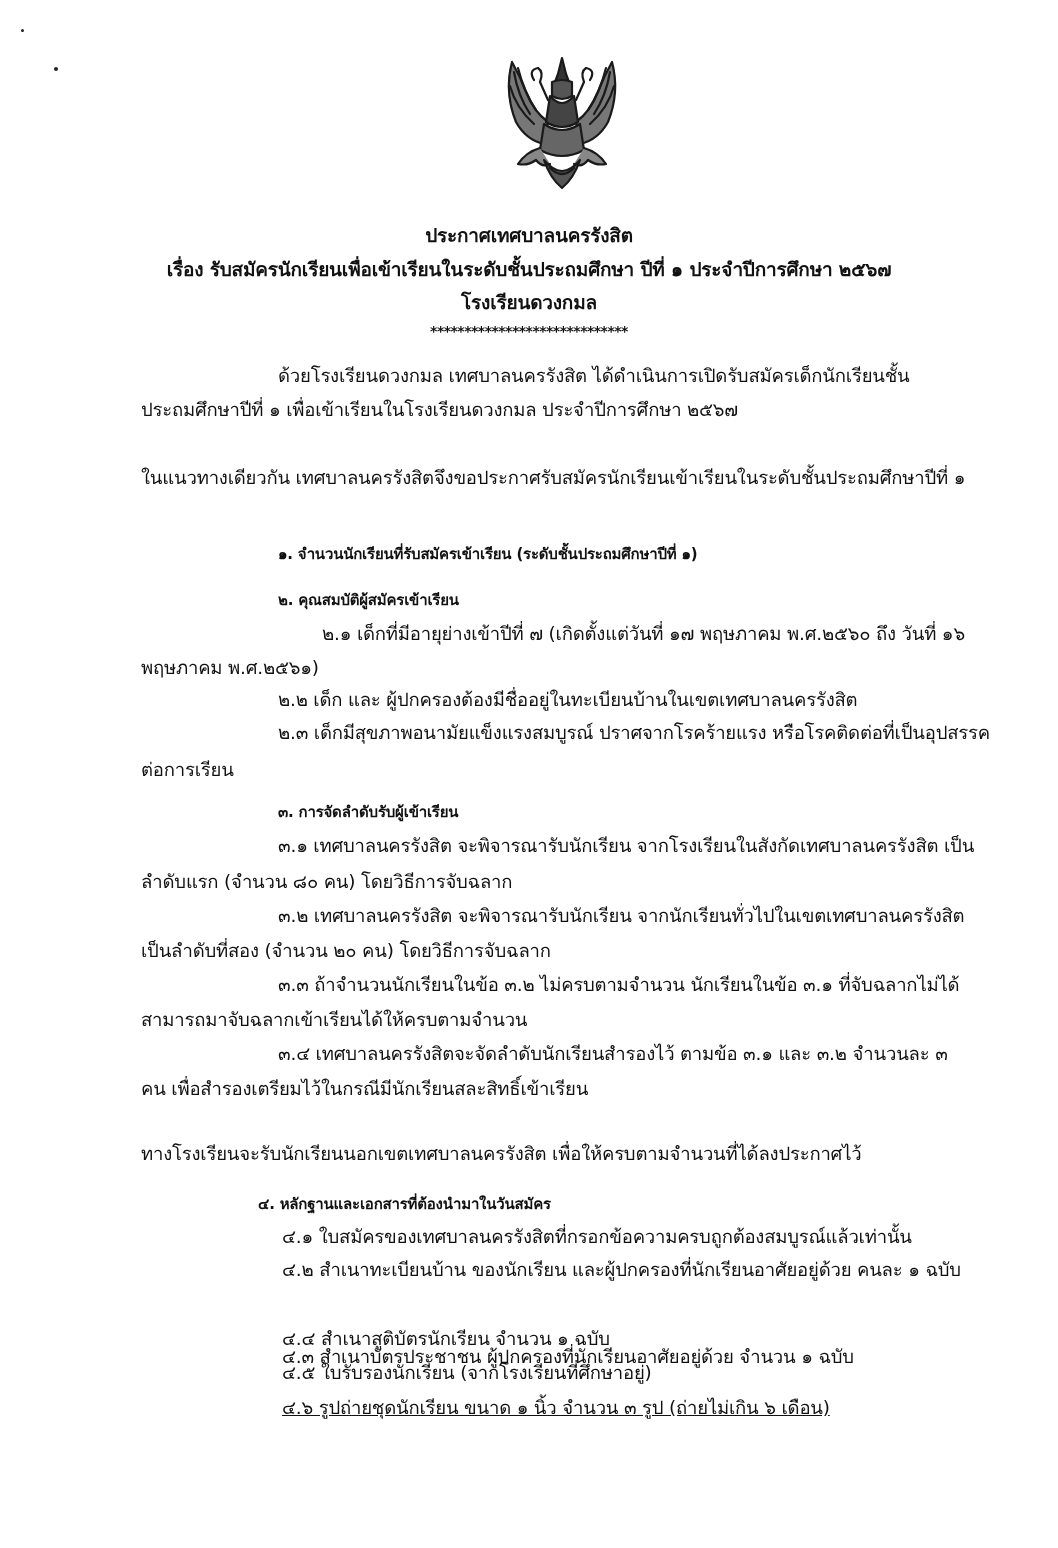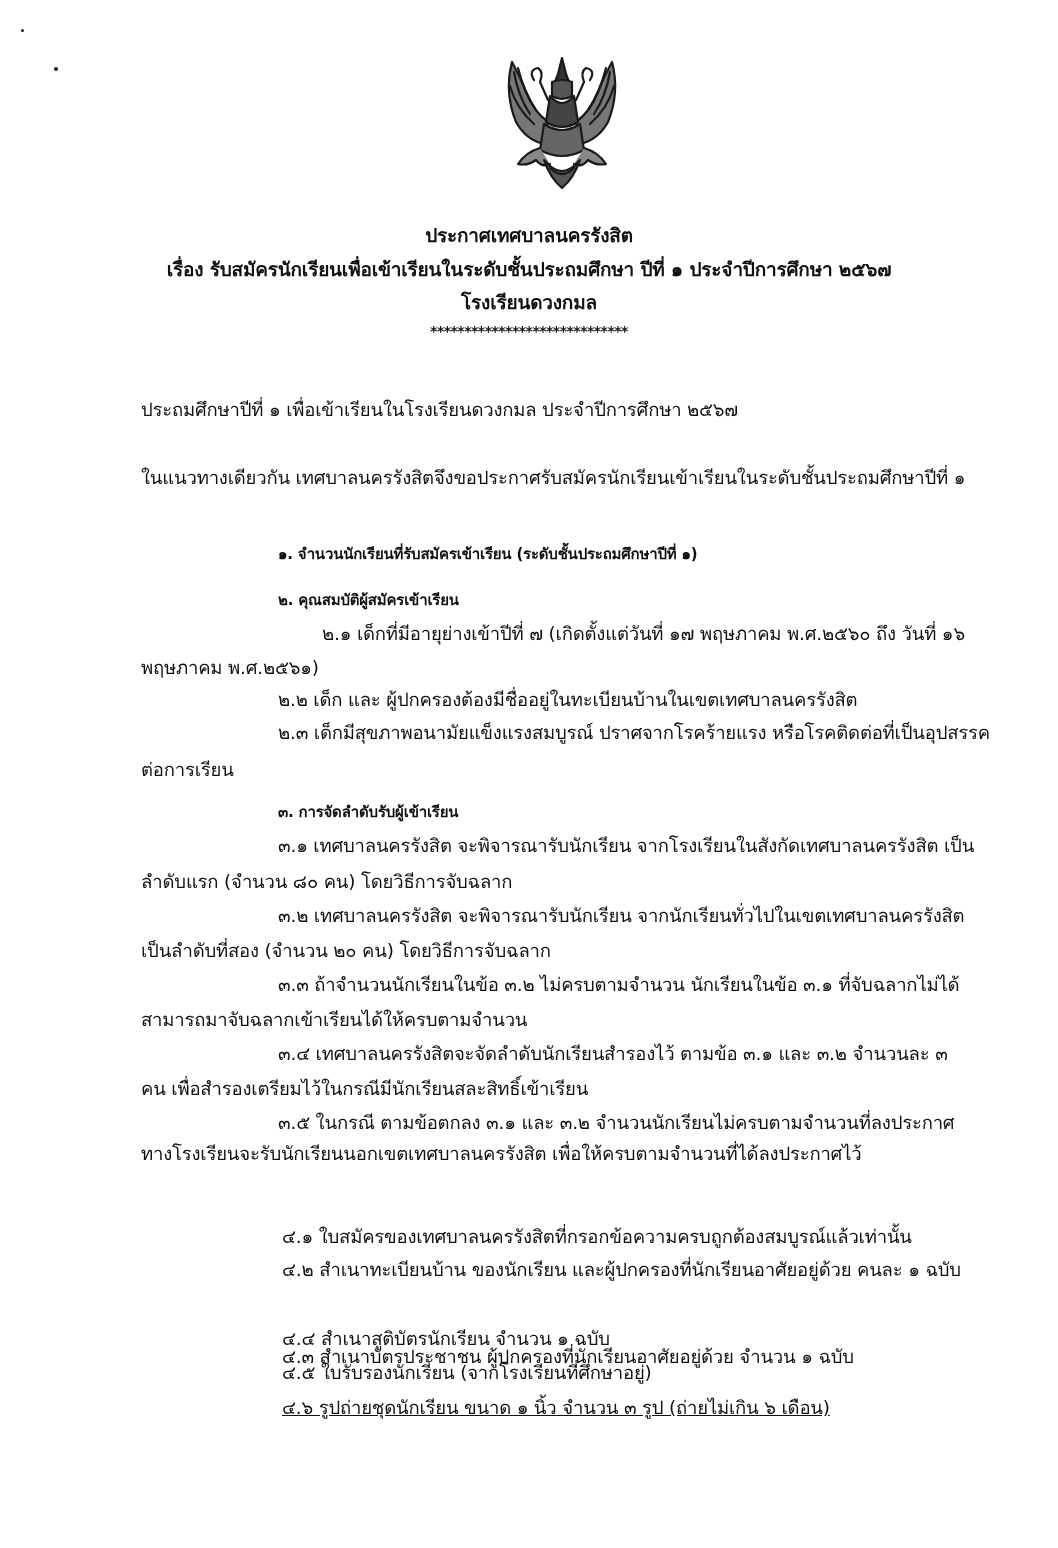--- a/index.html
+++ b/index.html
@@ -83,20 +83,21 @@
       <path d="M44 108 Q62 130 80 108 Q74 126 62 136 Q50 126 44 108 Z" fill="#555"></path>
       <path d="M50 116 Q62 128 74 116"></path>
     </g>
   </svg>
 
   <div class="line center bold title-main" style="top:222px;">ประกาศเทศบาลนครรังสิต</div>
   <div class="line center bold title-sub" style="top:256px;">เรื่อง  รับสมัครนักเรียนเพื่อเข้าเรียนในระดับชั้นประถมศึกษา ปีที่ ๑ ประจำปีการศึกษา  ๒๕๖๗</div>
   <div class="line center bold title-sub" style="top:289px;">โรงเรียนดวงกมล</div>
   <div class="line center bold stars" style="top:318px;">*****************************</div>
 
+  <div class="line body-text" style="left:278px;top:363px;">ด้วยโรงเรียนดวงกมล  เทศบาลนครรังสิต  ได้ดำเนินการเปิดรับสมัครเด็กนักเรียนชั้น</div>
   <div class="line body-text" style="left:141px;top:397px;">ประถมศึกษาปีที่ ๑  เพื่อเข้าเรียนในโรงเรียนดวงกมล ประจำปีการศึกษา ๒๕๖๗</div>
   <div class="line body-text" style="left:141px;top:465px;">ในแนวทางเดียวกัน เทศบาลนครรังสิตจึงขอประกาศรับสมัครนักเรียนเข้าเรียนในระดับชั้นประถมศึกษาปีที่ ๑</div>
 
   <div class="line head" style="left:278px;top:541px;">๑. จำนวนนักเรียนที่รับสมัครเข้าเรียน (ระดับชั้นประถมศึกษาปีที่ ๑)</div>
 
   <div class="line head" style="left:278px;top:587px;">๒. คุณสมบัติผู้สมัครเข้าเรียน</div>
   <div class="line body-text" style="left:278px;top:621px;margin-left:44px;">๒.๑ เด็กที่มีอายุย่างเข้าปีที่ ๗ (เกิดตั้งแต่วันที่ ๑๗ พฤษภาคม พ.ศ.๒๕๖๐ ถึง วันที่ ๑๖</div>
   <div class="line body-text" style="left:141px;top:655px;">พฤษภาคม พ.ศ.๒๕๖๑)</div>
   <div class="line body-text" style="left:278px;top:687px;">๒.๒ เด็ก และ ผู้ปกครองต้องมีชื่ออยู่ในทะเบียนบ้านในเขตเทศบาลนครรังสิต</div>
   <div class="line body-text" style="left:278px;top:720px;">๒.๓ เด็กมีสุขภาพอนามัยแข็งแรงสมบูรณ์ ปราศจากโรคร้ายแรง หรือโรคติดต่อที่เป็นอุปสรรค</div>
@@ -104,23 +105,23 @@
 
   <div class="line head" style="left:278px;top:799px;">๓.  การจัดลำดับรับผู้เข้าเรียน</div>
   <div class="line body-text" style="left:278px;top:833px;">๓.๑ เทศบาลนครรังสิต จะพิจารณารับนักเรียน จากโรงเรียนในสังกัดเทศบาลนครรังสิต เป็น</div>
   <div class="line body-text" style="left:141px;top:869px;">ลำดับแรก (จำนวน ๘๐ คน) โดยวิธีการจับฉลาก</div>
   <div class="line body-text" style="left:278px;top:903px;">๓.๒ เทศบาลนครรังสิต จะพิจารณารับนักเรียน จากนักเรียนทั่วไปในเขตเทศบาลนครรังสิต</div>
   <div class="line body-text" style="left:141px;top:938px;">เป็นลำดับที่สอง (จำนวน ๒๐ คน) โดยวิธีการจับฉลาก</div>
   <div class="line body-text" style="left:278px;top:972px;">๓.๓ ถ้าจำนวนนักเรียนในข้อ ๓.๒ ไม่ครบตามจำนวน นักเรียนในข้อ ๓.๑ ที่จับฉลากไม่ได้</div>
   <div class="line body-text" style="left:141px;top:1007px;">สามารถมาจับฉลากเข้าเรียนได้ให้ครบตามจำนวน</div>
   <div class="line body-text" style="left:278px;top:1041px;">๓.๔ เทศบาลนครรังสิตจะจัดลำดับนักเรียนสำรองไว้  ตามข้อ ๓.๑ และ ๓.๒  จำนวนละ ๓</div>
   <div class="line body-text" style="left:141px;top:1076px;">คน เพื่อสำรองเตรียมไว้ในกรณีมีนักเรียนสละสิทธิ์เข้าเรียน</div>
-  <div class="line body-text" style="left:278px;top:1110px;">๓.๕ ในกรณี ตามข้อตกลง ๓.๑ และ ๓.๒ จำนวนนักเรียนไม่ครบตามจำนวนที่ลงประกาศ</div>
   <div class="line body-text" style="left:141px;top:1141px;">ทางโรงเรียนจะรับนักเรียนนอกเขตเทศบาลนครรังสิต เพื่อให้ครบตามจำนวนที่ได้ลงประกาศไว้</div>
 
+  <div class="line head" style="left:258px;top:1191px;">๔. หลักฐานและเอกสารที่ต้องนำมาในวันสมัคร</div>
   <div class="line body-text" style="left:282px;top:1224px;">๔.๑ ใบสมัครของเทศบาลนครรังสิตที่กรอกข้อความครบถูกต้องสมบูรณ์แล้วเท่านั้น</div>
   <div class="line body-text" style="left:282px;top:1257px;">๔.๒ สำเนาทะเบียนบ้าน ของนักเรียน และผู้ปกครองที่นักเรียนอาศัยอยู่ด้วย คนละ ๑ ฉบับ</div>
   <div class="line body-text" style="left:282px;top:1344px;">๔.๓ สำเนาบัตรประชาชน ผู้ปกครองที่นักเรียนอาศัยอยู่ด้วย  จำนวน  ๑  ฉบับ</div>
   <div class="line body-text" style="left:282px;top:1326px;">๔.๔ สำเนาสูติบัตรนักเรียน  จำนวน  ๑  ฉบับ</div>
   <div class="line body-text" style="left:282px;top:1360px;">๔.๕ ใบรับรองนักเรียน (จากโรงเรียนที่ศึกษาอยู่)</div>
   <div class="line body-text" style="left:282px;top:1395px;text-decoration:underline;">๔.๖ รูปถ่ายชุดนักเรียน  ขนาด ๑ นิ้ว จำนวน ๓ รูป (ถ่ายไม่เกิน ๖  เดือน)</div>
 
 </div>
 
 </body></html>

